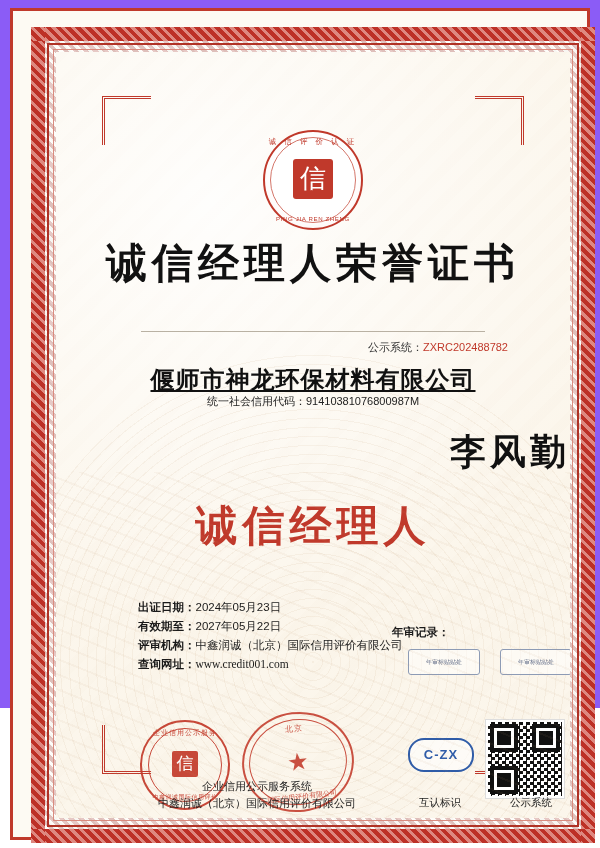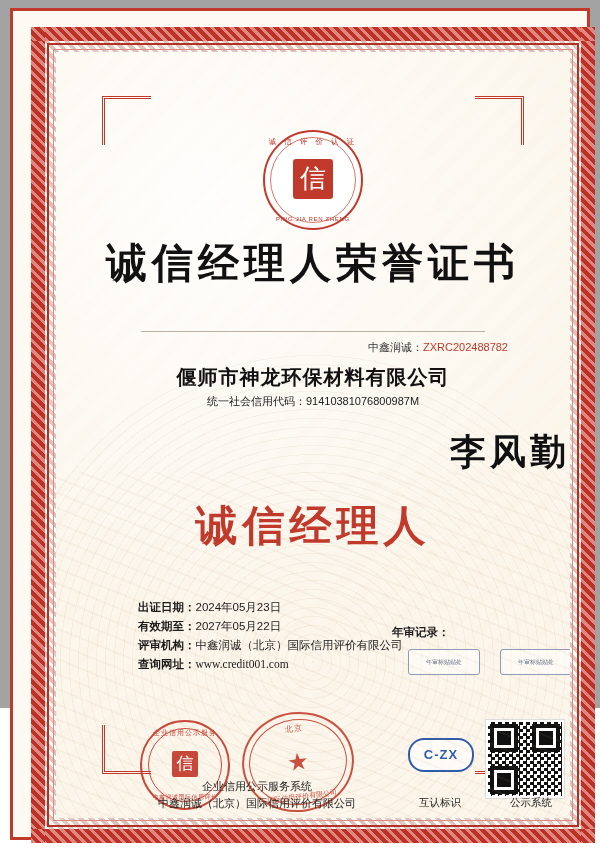--- a/index.html
+++ b/index.html
@@ -11,21 +11,21 @@
     width: 600px;
     height: 848px;
     font-family: "Liberation Serif", serif;
     overflow: hidden;
   }
 
   .page {
     position: relative;
     width: 600px;
     height: 708px;
-    background: #a3a3a3;
+    background: #8b5cf6;
   }
 
   
   .frame-outer {
     position: absolute;
     left: 10px;
     top: 8px;
     width: 580px;
     height: 832px;
     border: 3px solid #c0392b;
@@ -221,25 +221,26 @@
     color: #c0392b;
     font-family: "Liberation Sans", sans-serif;
   }
   .credit-row .lbl { color: #333; }
 
   .company {
     position: absolute;
     left: 0; right: 0;
     top: 312px;
     text-align: center;
-    font-size: 20px;
+    font-size: 24px;
     font-weight: bold;
     letter-spacing: 1px;
     color: #111;
     font-family: "DejaVu Serif", serif;
+    text-decoration: underline;
   }
   .usci {
     position: absolute;
     left: 0; right: 0;
     top: 342px;
     text-align: center;
     font-size: 11px;
     color: #222;
     font-family: "Liberation Sans", sans-serif;
   }
@@ -482,21 +483,21 @@
         <div class="emblem-ring2"></div>
         <div class="emblem-top-text">诚 信 评 价 认 证</div>
         <div class="emblem-core">信</div>
         <div class="emblem-arc-text">PING JIA REN ZHENG</div>
       </div>
 
       <div class="title-cn">诚信经理人荣誉证书</div>
       <div class="title-rule"></div>
 
       <div class="credit-row">
-        <span class="lbl">中鑫润诚：</span><span>ZXRC202488782</span>
+        <span class="lbl">公示系统：</span><span>ZXRC202488782</span>
       </div>
 
       <div class="company">偃师市神龙环保材料有限公司</div>
       <div class="usci">统一社会信用代码：91410381076800987M</div>
       <div class="person">李风勤</div>
       <div class="award">诚信经理人</div>
 
       <div class="details">
         <div class="row">
           <span class="k">出证日期：</span><span>2024年05月23日</span>

